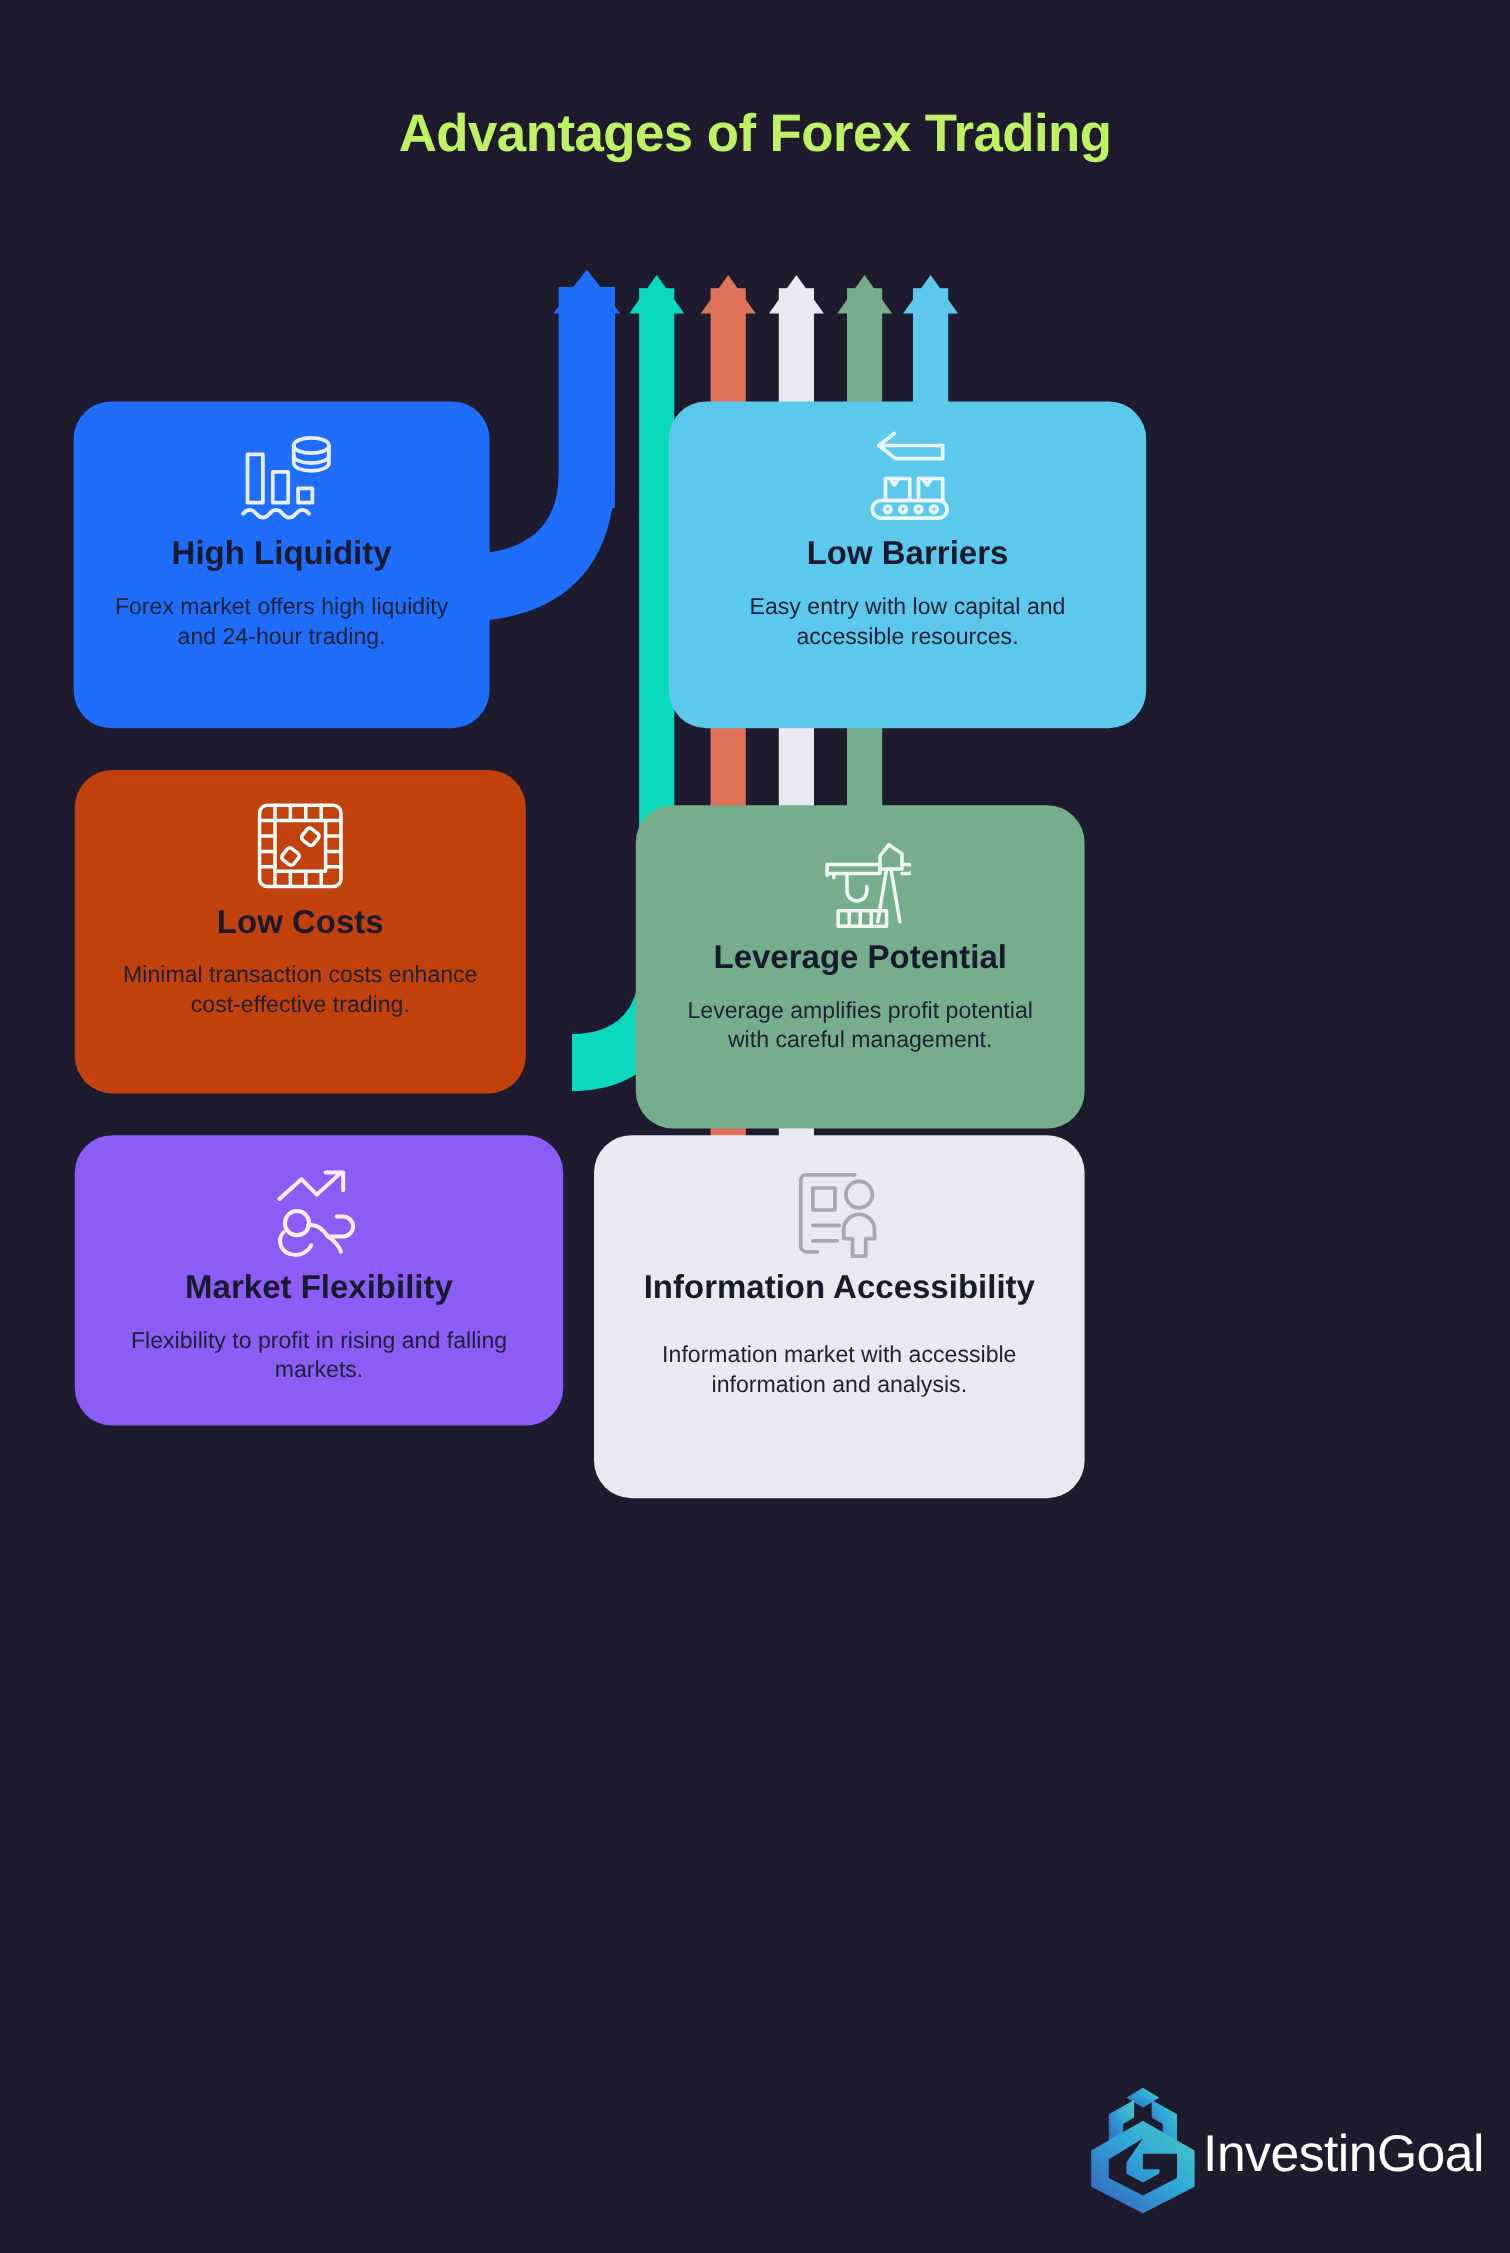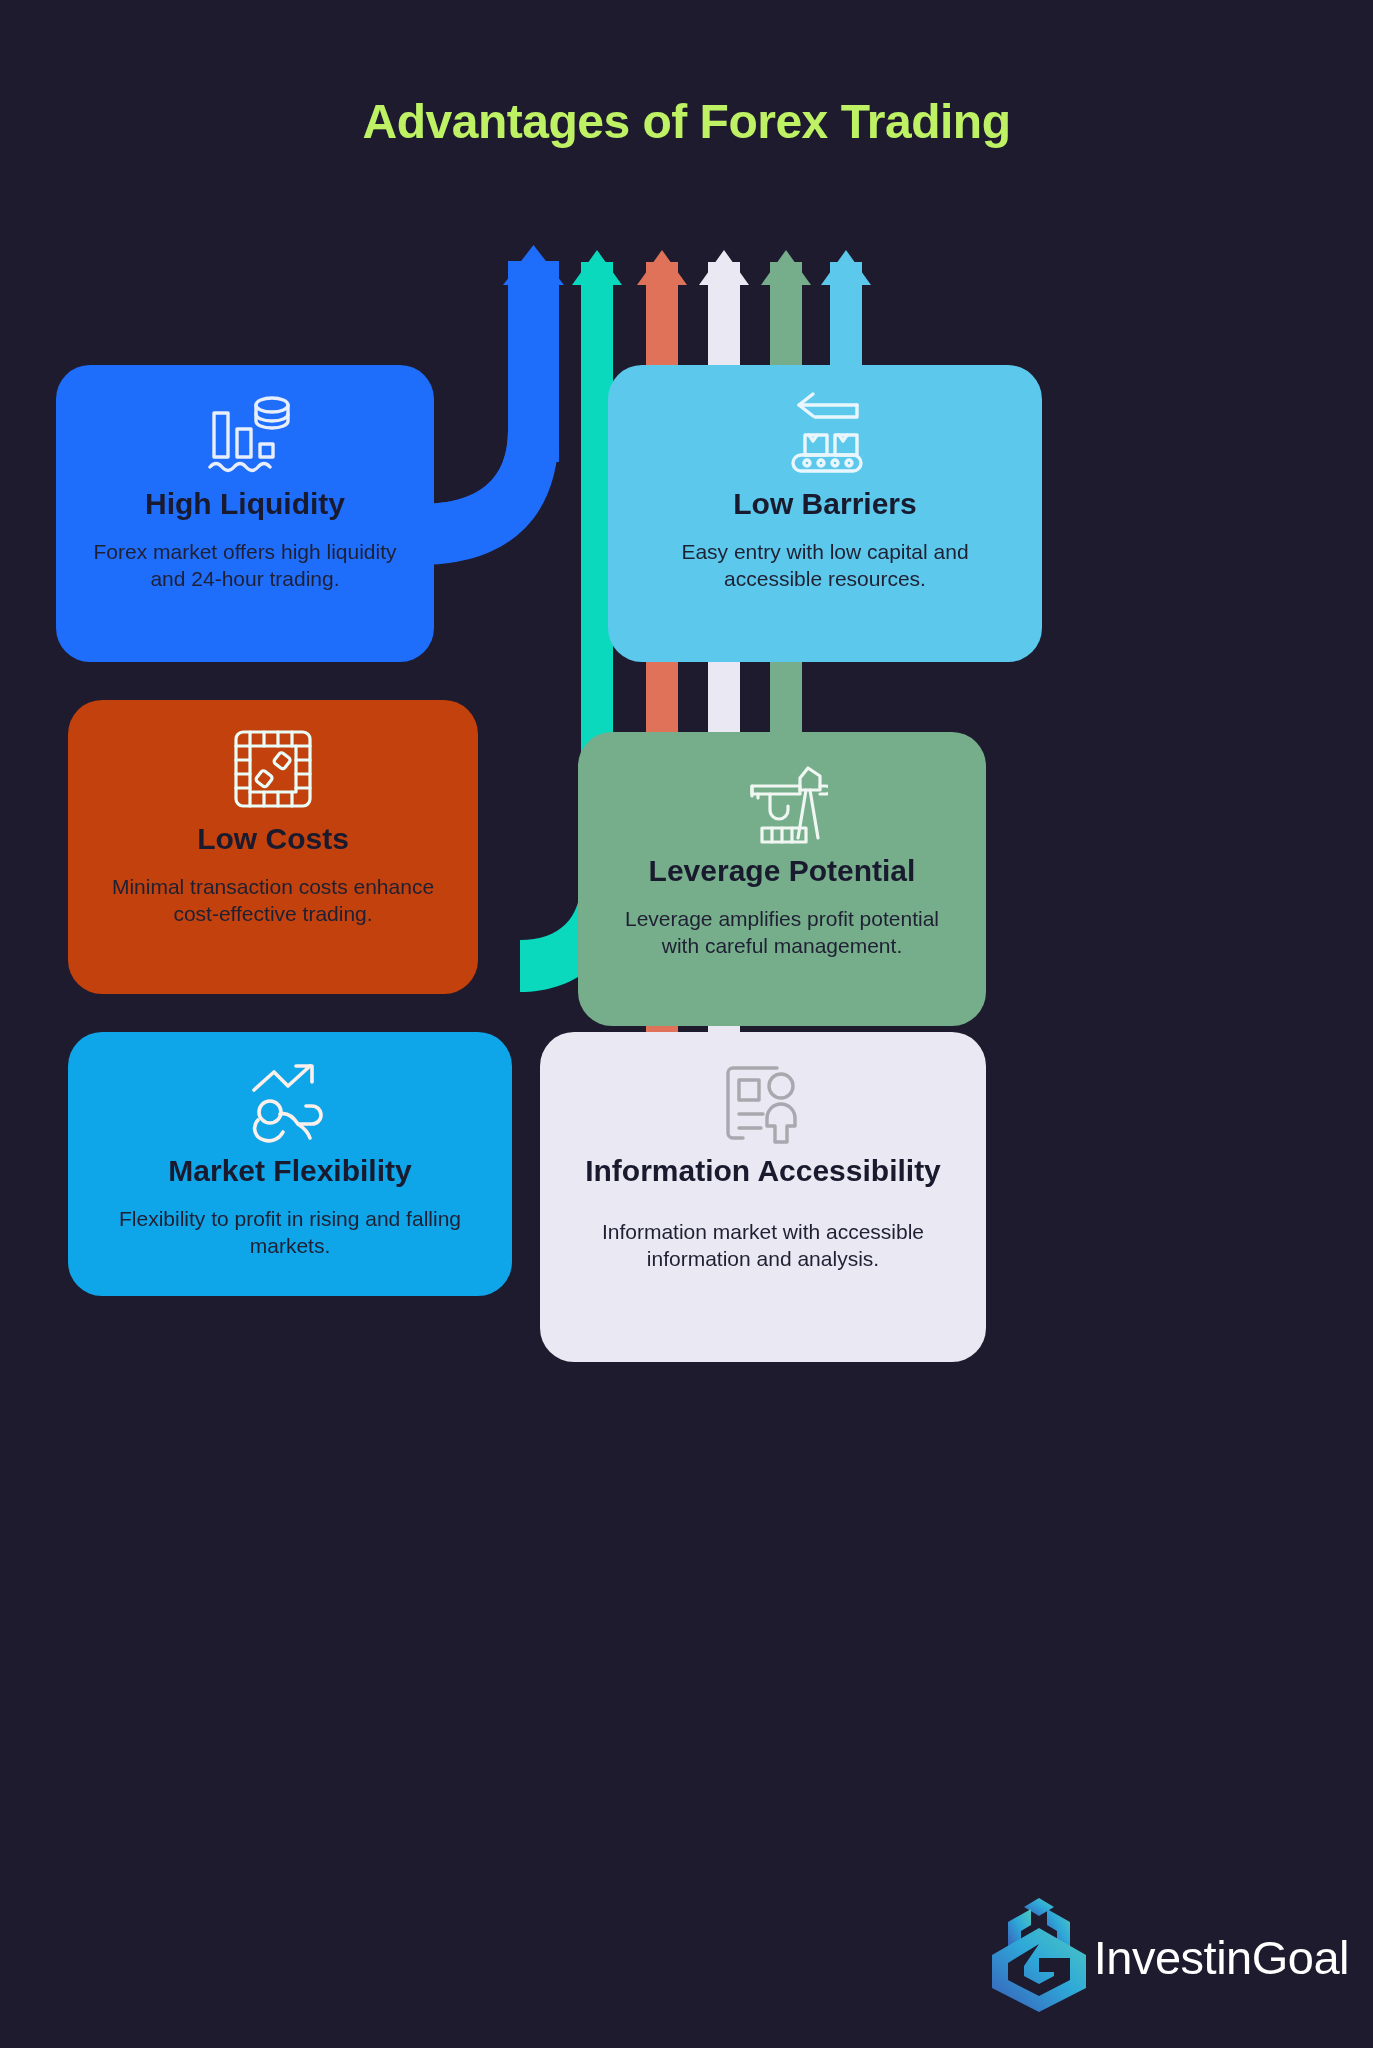--- a/index.html
+++ b/index.html
@@ -48,23 +48,23 @@
     color:#191a2e;
   }
   .card p {
     font-size:21px;
     line-height:1.33;
     color:#1f2033;
     max-width:330px;
   }
 
   
-  .c-liquidity   { left:56px;  top:365px;  width:378px; height:297px; background:#1f6dfb; }
+  .c-liquidity   { left:67px;  top:365px;  width:378px; height:297px; background:#1f6dfb; }
   .c-costs       { left:68px;  top:700px;  width:410px; height:294px; background:#c2410c; }
-  .c-flex        { left:68px;  top:1032px; width:444px; height:264px; background:#0ea5e9; }
+  .c-flex        { left:68px;  top:1032px; width:444px; height:264px; background:#8b5cf6; }
 
   .c-barriers    { left:608px; top:365px;  width:434px; height:297px; background:#5bc8ec; }
   .c-leverage    { left:578px; top:732px;  width:408px; height:294px; background:#76ad8b; }
   .c-info        { left:540px; top:1032px; width:446px; height:330px; background:#eae8f2; }
 
   .c-flex p, .c-info p { max-width:360px; }
   .c-info h2 { margin-bottom:29px; }
 
   
   .logo-wrap {

